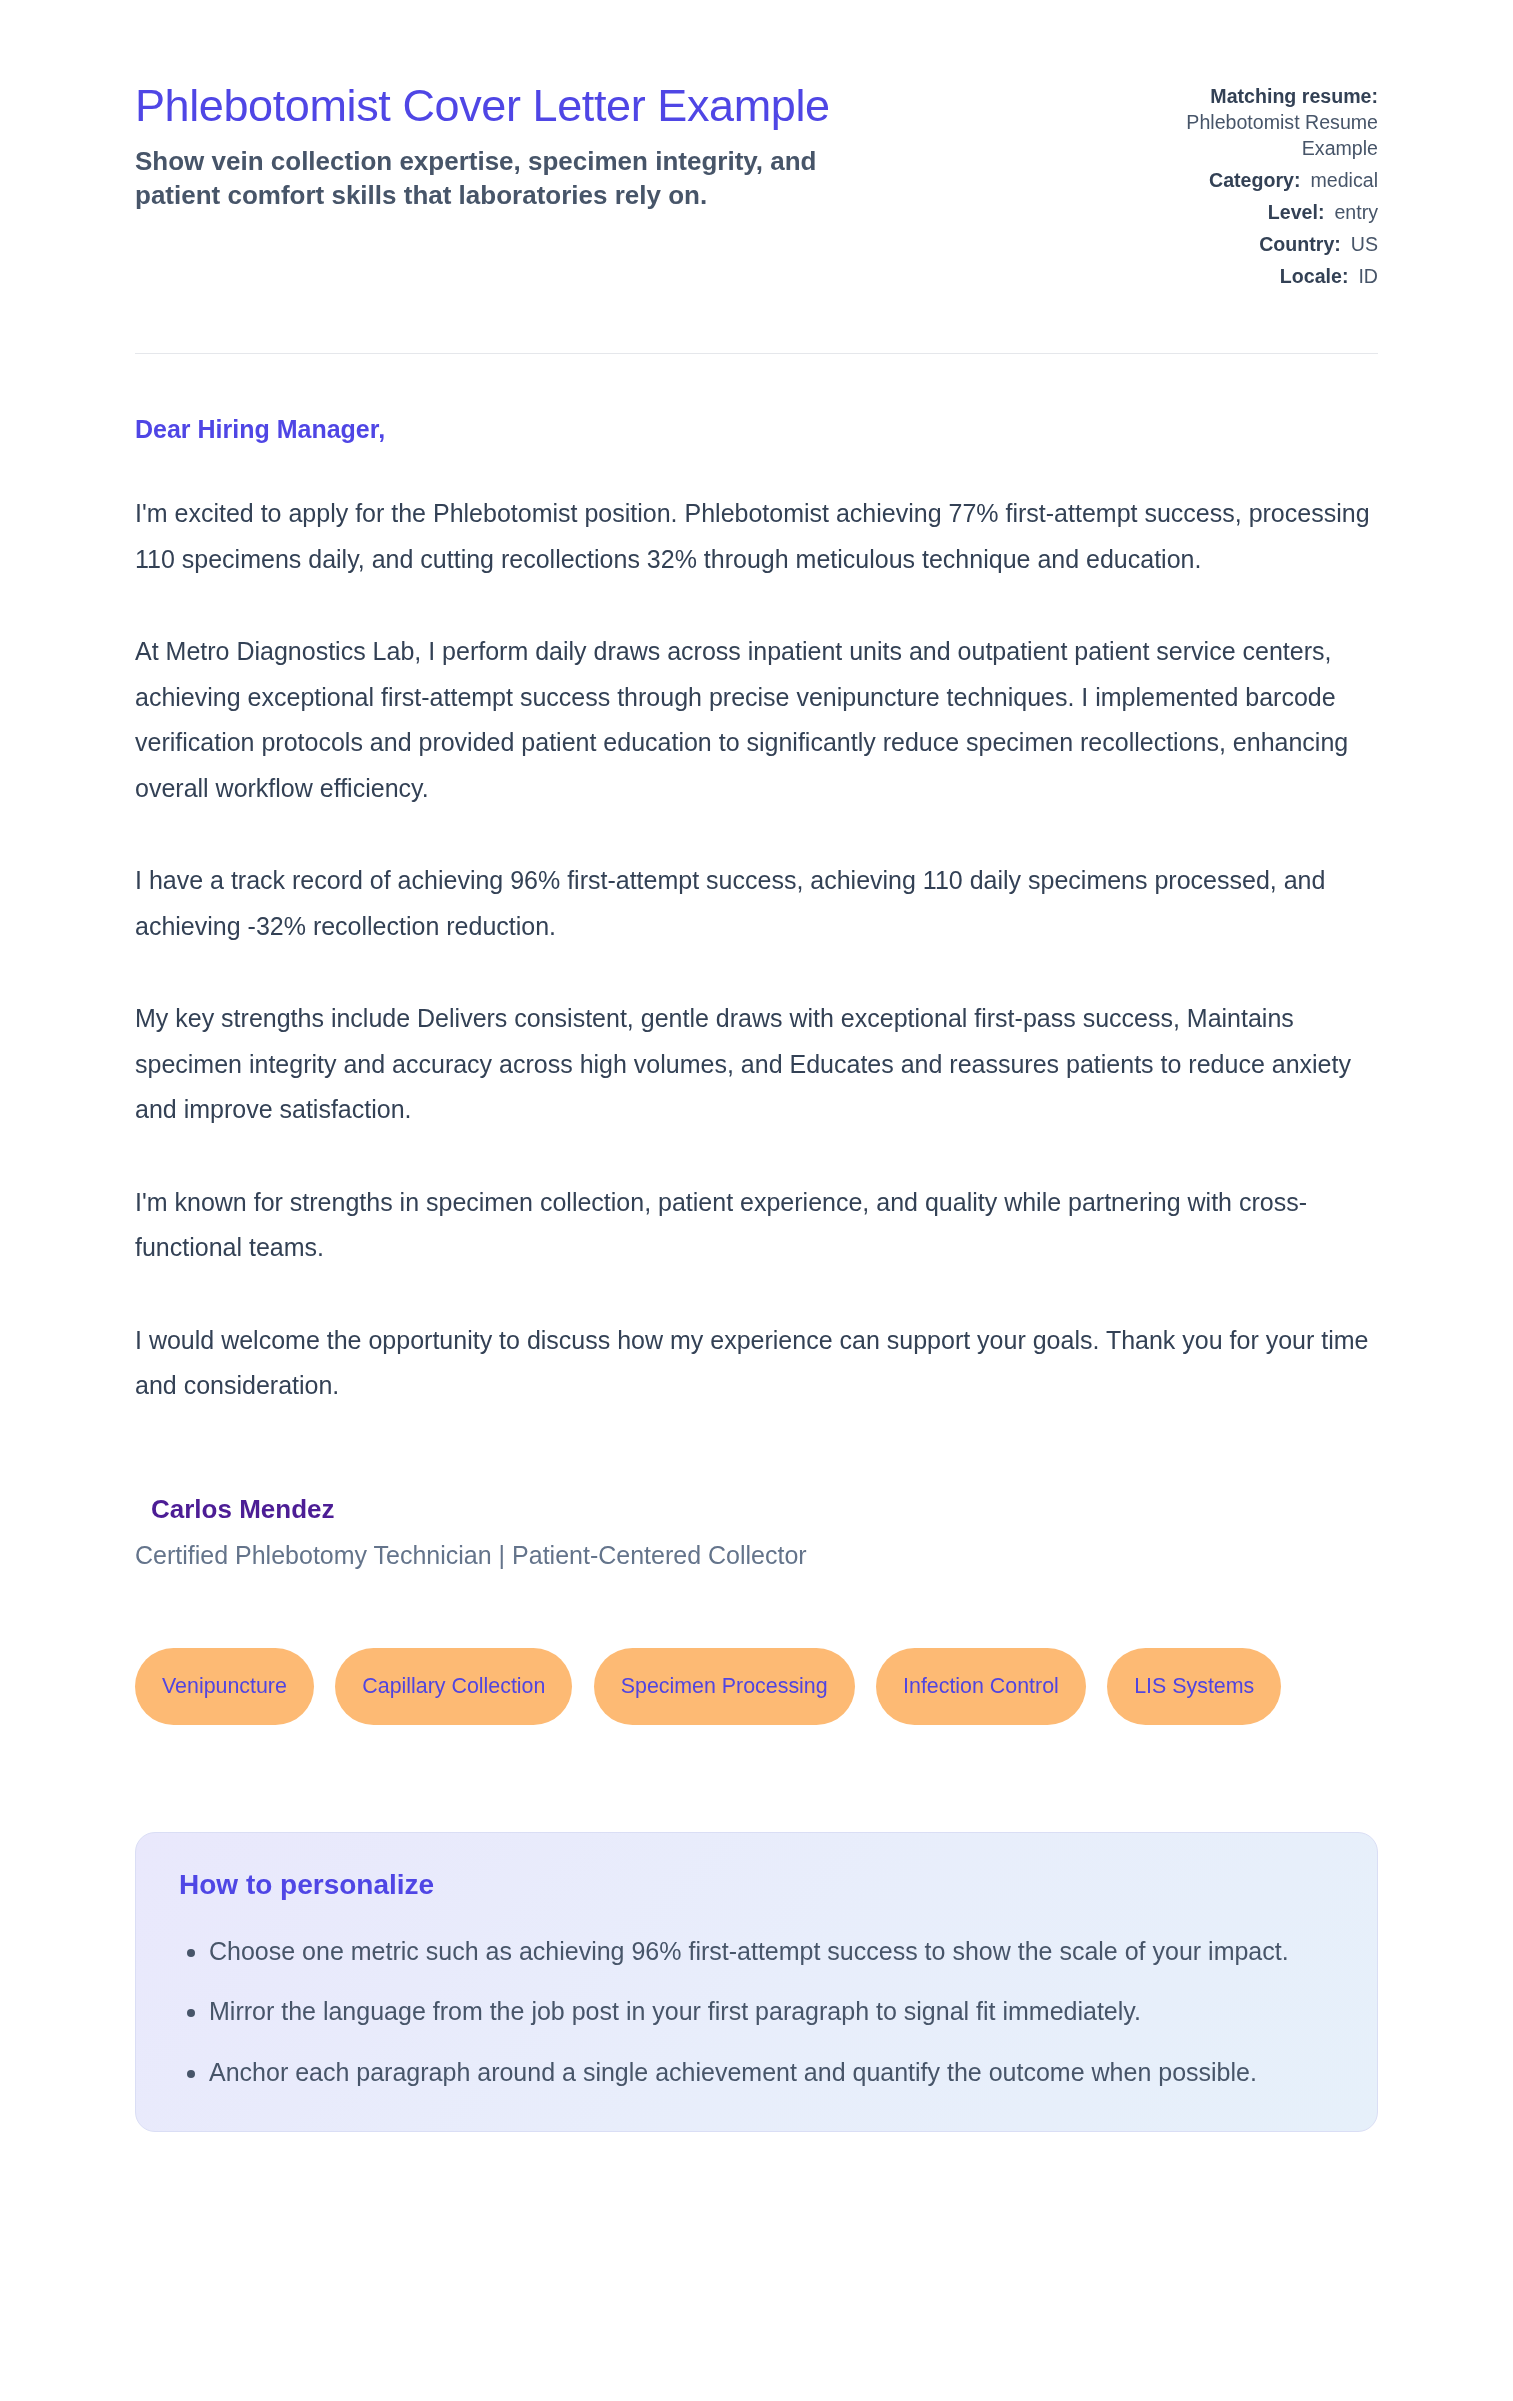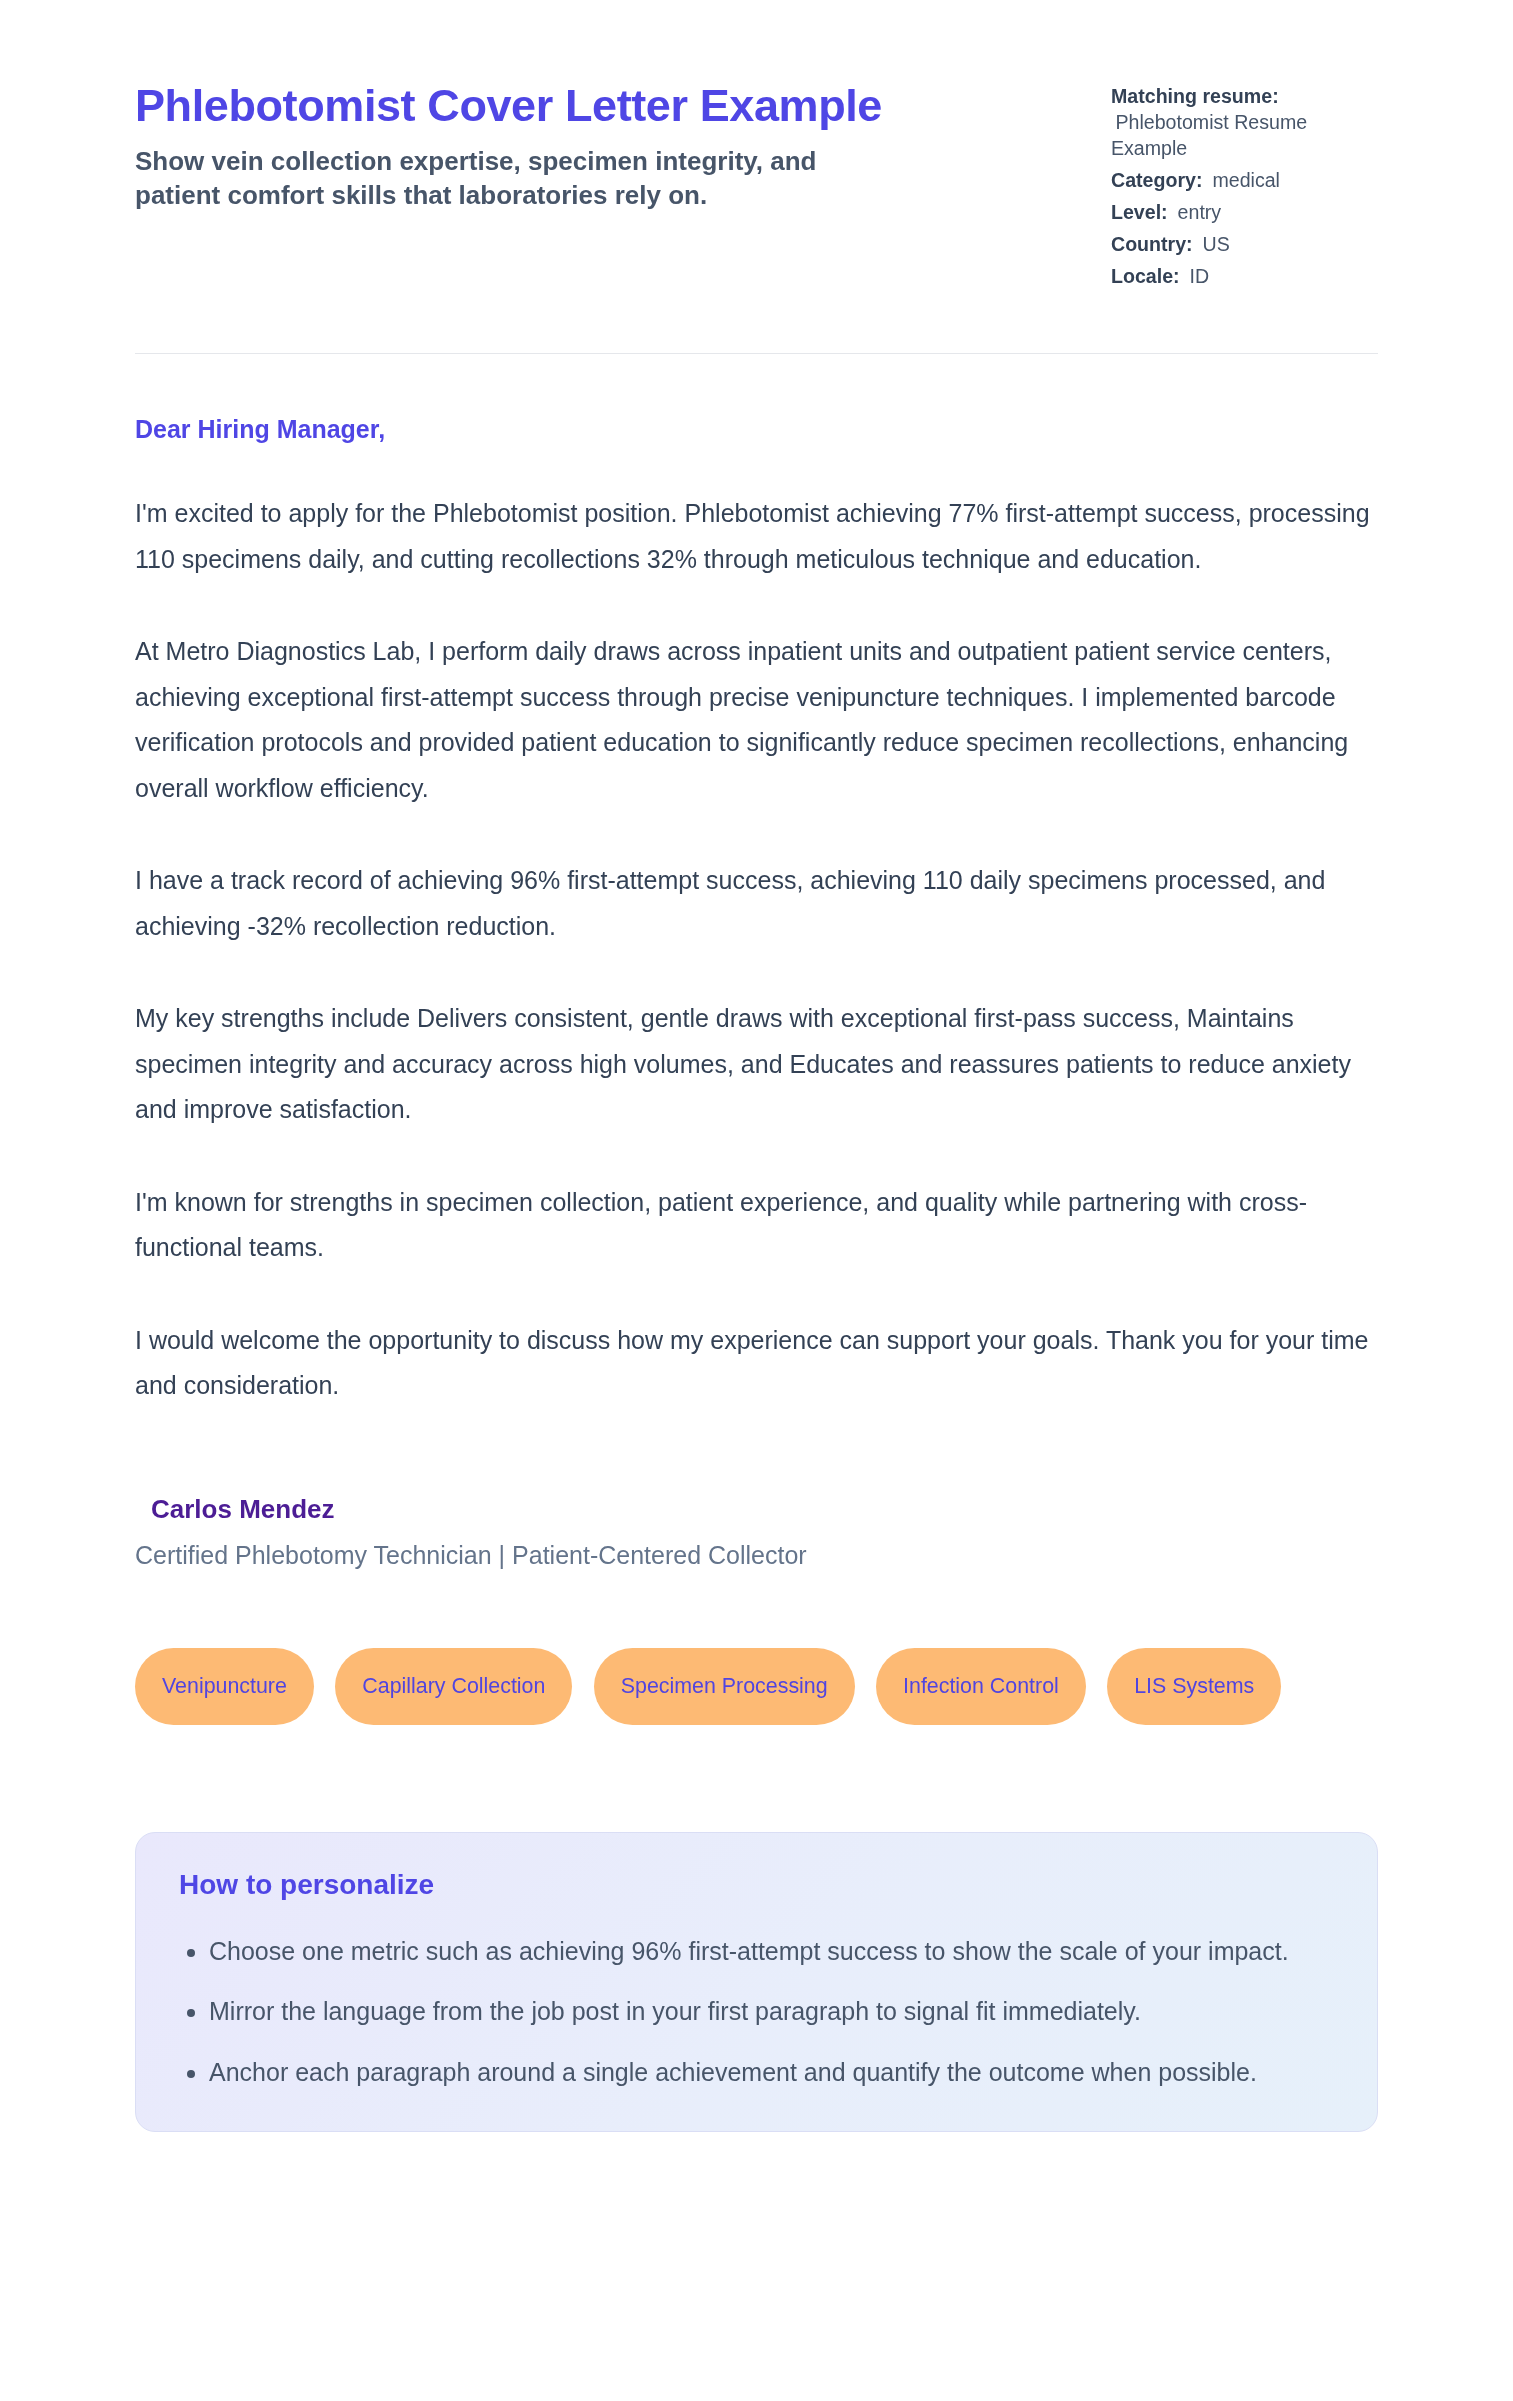--- a/index.html
+++ b/index.html
@@ -23,35 +23,36 @@
   .header {
     display: flex;
     justify-content: space-between;
     align-items: flex-start;
   }
   .header-left { max-width: 801px; }
   h1.title {
     margin: 0;
     font-size: 45px;
     line-height: 1.27;
-    font-weight: bold;
+    font-weight: normal;
     color: #4f46e5;
     letter-spacing: -0.4px;
   }
   p.subtitle {
     margin: 10.7px 0 0 0;
     font-size: 26px;
     line-height: 1.3;
     font-weight: bold;
     color: #475569;
     max-width: 748px;
   }
   .meta {
     width: 267px;
     padding-top: 7.1px;
+    text-align: right;
     font-size: 19.6px;
     line-height: 1.32;
     color: #475569;
   }
   .meta-row { margin-bottom: 6.2px; }
   .meta-row b { color: #334155; font-weight: bold; }
   .meta-row span { margin-left: 4.5px; }
 
   .divider {
     border: none;

